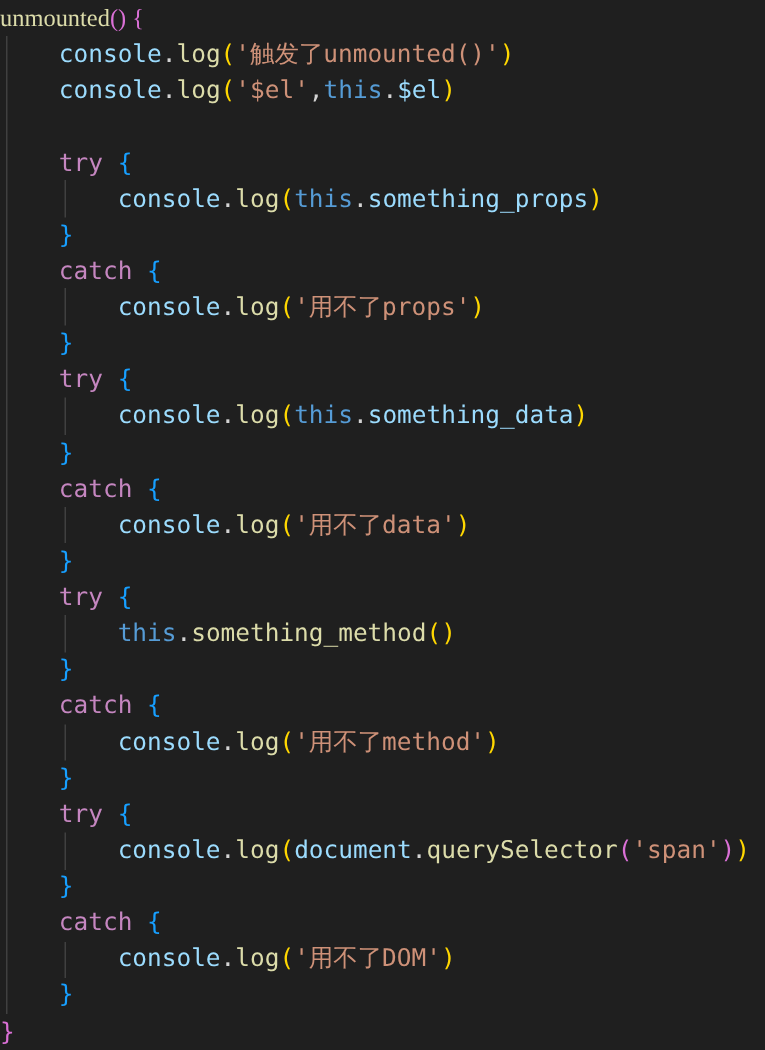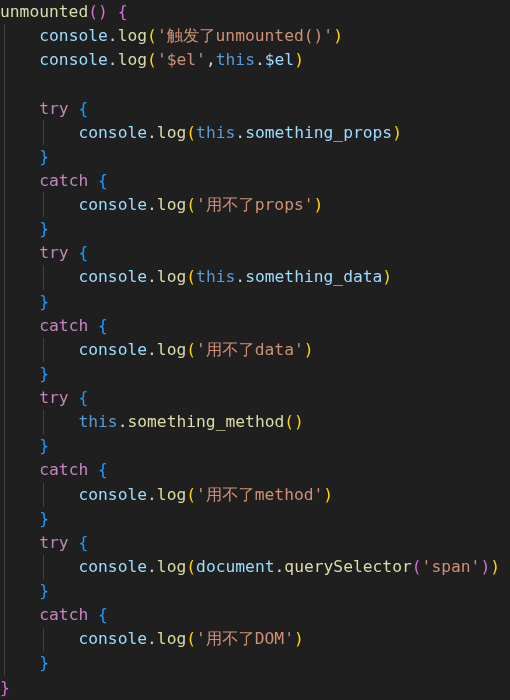--- a/index.html
+++ b/index.html
@@ -53,21 +53,21 @@
       <div class="indent-guide" style="left: 43px; top: 120px; height: 25px; background: rgb(64, 64, 64);"></div>
       <div class="indent-guide" style="left: 43px; top: 192px; height: 25px; background: rgb(64, 64, 64);"></div>
       <div class="indent-guide" style="left: 43px; top: 265px; height: 25px; background: rgb(64, 64, 64);"></div>
       <div class="indent-guide" style="left: 43px; top: 338px; height: 24px; background: rgb(64, 64, 64);"></div>
       <div class="indent-guide" style="left: 43px; top: 410px; height: 25px; background: rgb(64, 64, 64);"></div>
       <div class="indent-guide" style="left: 43px; top: 483px; height: 24px; background: rgb(64, 64, 64);"></div>
       <div class="indent-guide" style="left: 43px; top: 555px; height: 25px; background: rgb(64, 64, 64);"></div>
       <div class="indent-guide" style="left: 43px; top: 628px; height: 24px; background: rgb(64, 64, 64);"></div>
     </div>
   <div class="code-lines" id="code-lines">
-      <div class="line" style="height: 24.14px; line-height: 24.14px; font-size: 16.3px;"><span style="color: rgb(220, 220, 170);">unmounted</span><span style="color: rgb(218, 112, 214);">(</span><span style="color: rgb(218, 112, 214);">)</span><span style="color: rgb(212, 212, 212);"> </span><span style="color: rgb(218, 112, 214);">{</span></div>
+      <div class="line" style="height: 24.14px; line-height: 24.14px; font-size: 16.3px; font-family: Liberation Serif, serif;"><span style="color: rgb(220, 220, 170);">unmounted</span><span style="color: rgb(218, 112, 214);">(</span><span style="color: rgb(218, 112, 214);">)</span><span style="color: rgb(212, 212, 212);"> </span><span style="color: rgb(218, 112, 214);">{</span></div>
       <div class="line" style="height: 24.14px; line-height: 24.14px; font-size: 16.3px;"><span style="color: rgb(212, 212, 212);">    </span><span style="color: rgb(156, 220, 254);">console</span><span style="color: rgb(212, 212, 212);">.</span><span style="color: rgb(220, 220, 170);">log</span><span style="color: rgb(255, 215, 0);">(</span><span style="color: rgb(206, 145, 120);">'触发了unmounted()'</span><span style="color: rgb(255, 215, 0);">)</span></div>
       <div class="line" style="height: 24.14px; line-height: 24.14px; font-size: 16.3px;"><span style="color: rgb(212, 212, 212);">    </span><span style="color: rgb(156, 220, 254);">console</span><span style="color: rgb(212, 212, 212);">.</span><span style="color: rgb(220, 220, 170);">log</span><span style="color: rgb(255, 215, 0);">(</span><span style="color: rgb(206, 145, 120);">'$el'</span><span style="color: rgb(212, 212, 212);">,</span><span style="color: rgb(86, 156, 214);">this</span><span style="color: rgb(212, 212, 212);">.</span><span style="color: rgb(156, 220, 254);">$el</span><span style="color: rgb(255, 215, 0);">)</span></div>
       <div class="line" style="height: 24.14px; line-height: 24.14px; font-size: 16.3px;">&nbsp;</div>
       <div class="line" style="height: 24.14px; line-height: 24.14px; font-size: 16.3px;"><span style="color: rgb(212, 212, 212);">    </span><span style="color: rgb(197, 134, 192);">try</span><span style="color: rgb(212, 212, 212);"> </span><span style="color: rgb(23, 159, 255);">{</span></div>
       <div class="line" style="height: 24.14px; line-height: 24.14px; font-size: 16.3px;"><span style="color: rgb(212, 212, 212);">        </span><span style="color: rgb(156, 220, 254);">console</span><span style="color: rgb(212, 212, 212);">.</span><span style="color: rgb(220, 220, 170);">log</span><span style="color: rgb(255, 215, 0);">(</span><span style="color: rgb(86, 156, 214);">this</span><span style="color: rgb(212, 212, 212);">.</span><span style="color: rgb(156, 220, 254);">something_props</span><span style="color: rgb(255, 215, 0);">)</span></div>
       <div class="line" style="height: 24.14px; line-height: 24.14px; font-size: 16.3px;"><span style="color: rgb(212, 212, 212);">    </span><span style="color: rgb(23, 159, 255);">}</span></div>
       <div class="line" style="height: 24.14px; line-height: 24.14px; font-size: 16.3px;"><span style="color: rgb(212, 212, 212);">    </span><span style="color: rgb(197, 134, 192);">catch</span><span style="color: rgb(212, 212, 212);"> </span><span style="color: rgb(23, 159, 255);">{</span></div>
       <div class="line" style="height: 24.14px; line-height: 24.14px; font-size: 16.3px;"><span style="color: rgb(212, 212, 212);">        </span><span style="color: rgb(156, 220, 254);">console</span><span style="color: rgb(212, 212, 212);">.</span><span style="color: rgb(220, 220, 170);">log</span><span style="color: rgb(255, 215, 0);">(</span><span style="color: rgb(206, 145, 120);">'用不了props'</span><span style="color: rgb(255, 215, 0);">)</span></div>
       <div class="line" style="height: 24.14px; line-height: 24.14px; font-size: 16.3px;"><span style="color: rgb(212, 212, 212);">    </span><span style="color: rgb(23, 159, 255);">}</span></div>
       <div class="line" style="height: 24.14px; line-height: 24.14px; font-size: 16.3px;"><span style="color: rgb(212, 212, 212);">    </span><span style="color: rgb(197, 134, 192);">try</span><span style="color: rgb(212, 212, 212);"> </span><span style="color: rgb(23, 159, 255);">{</span></div>

